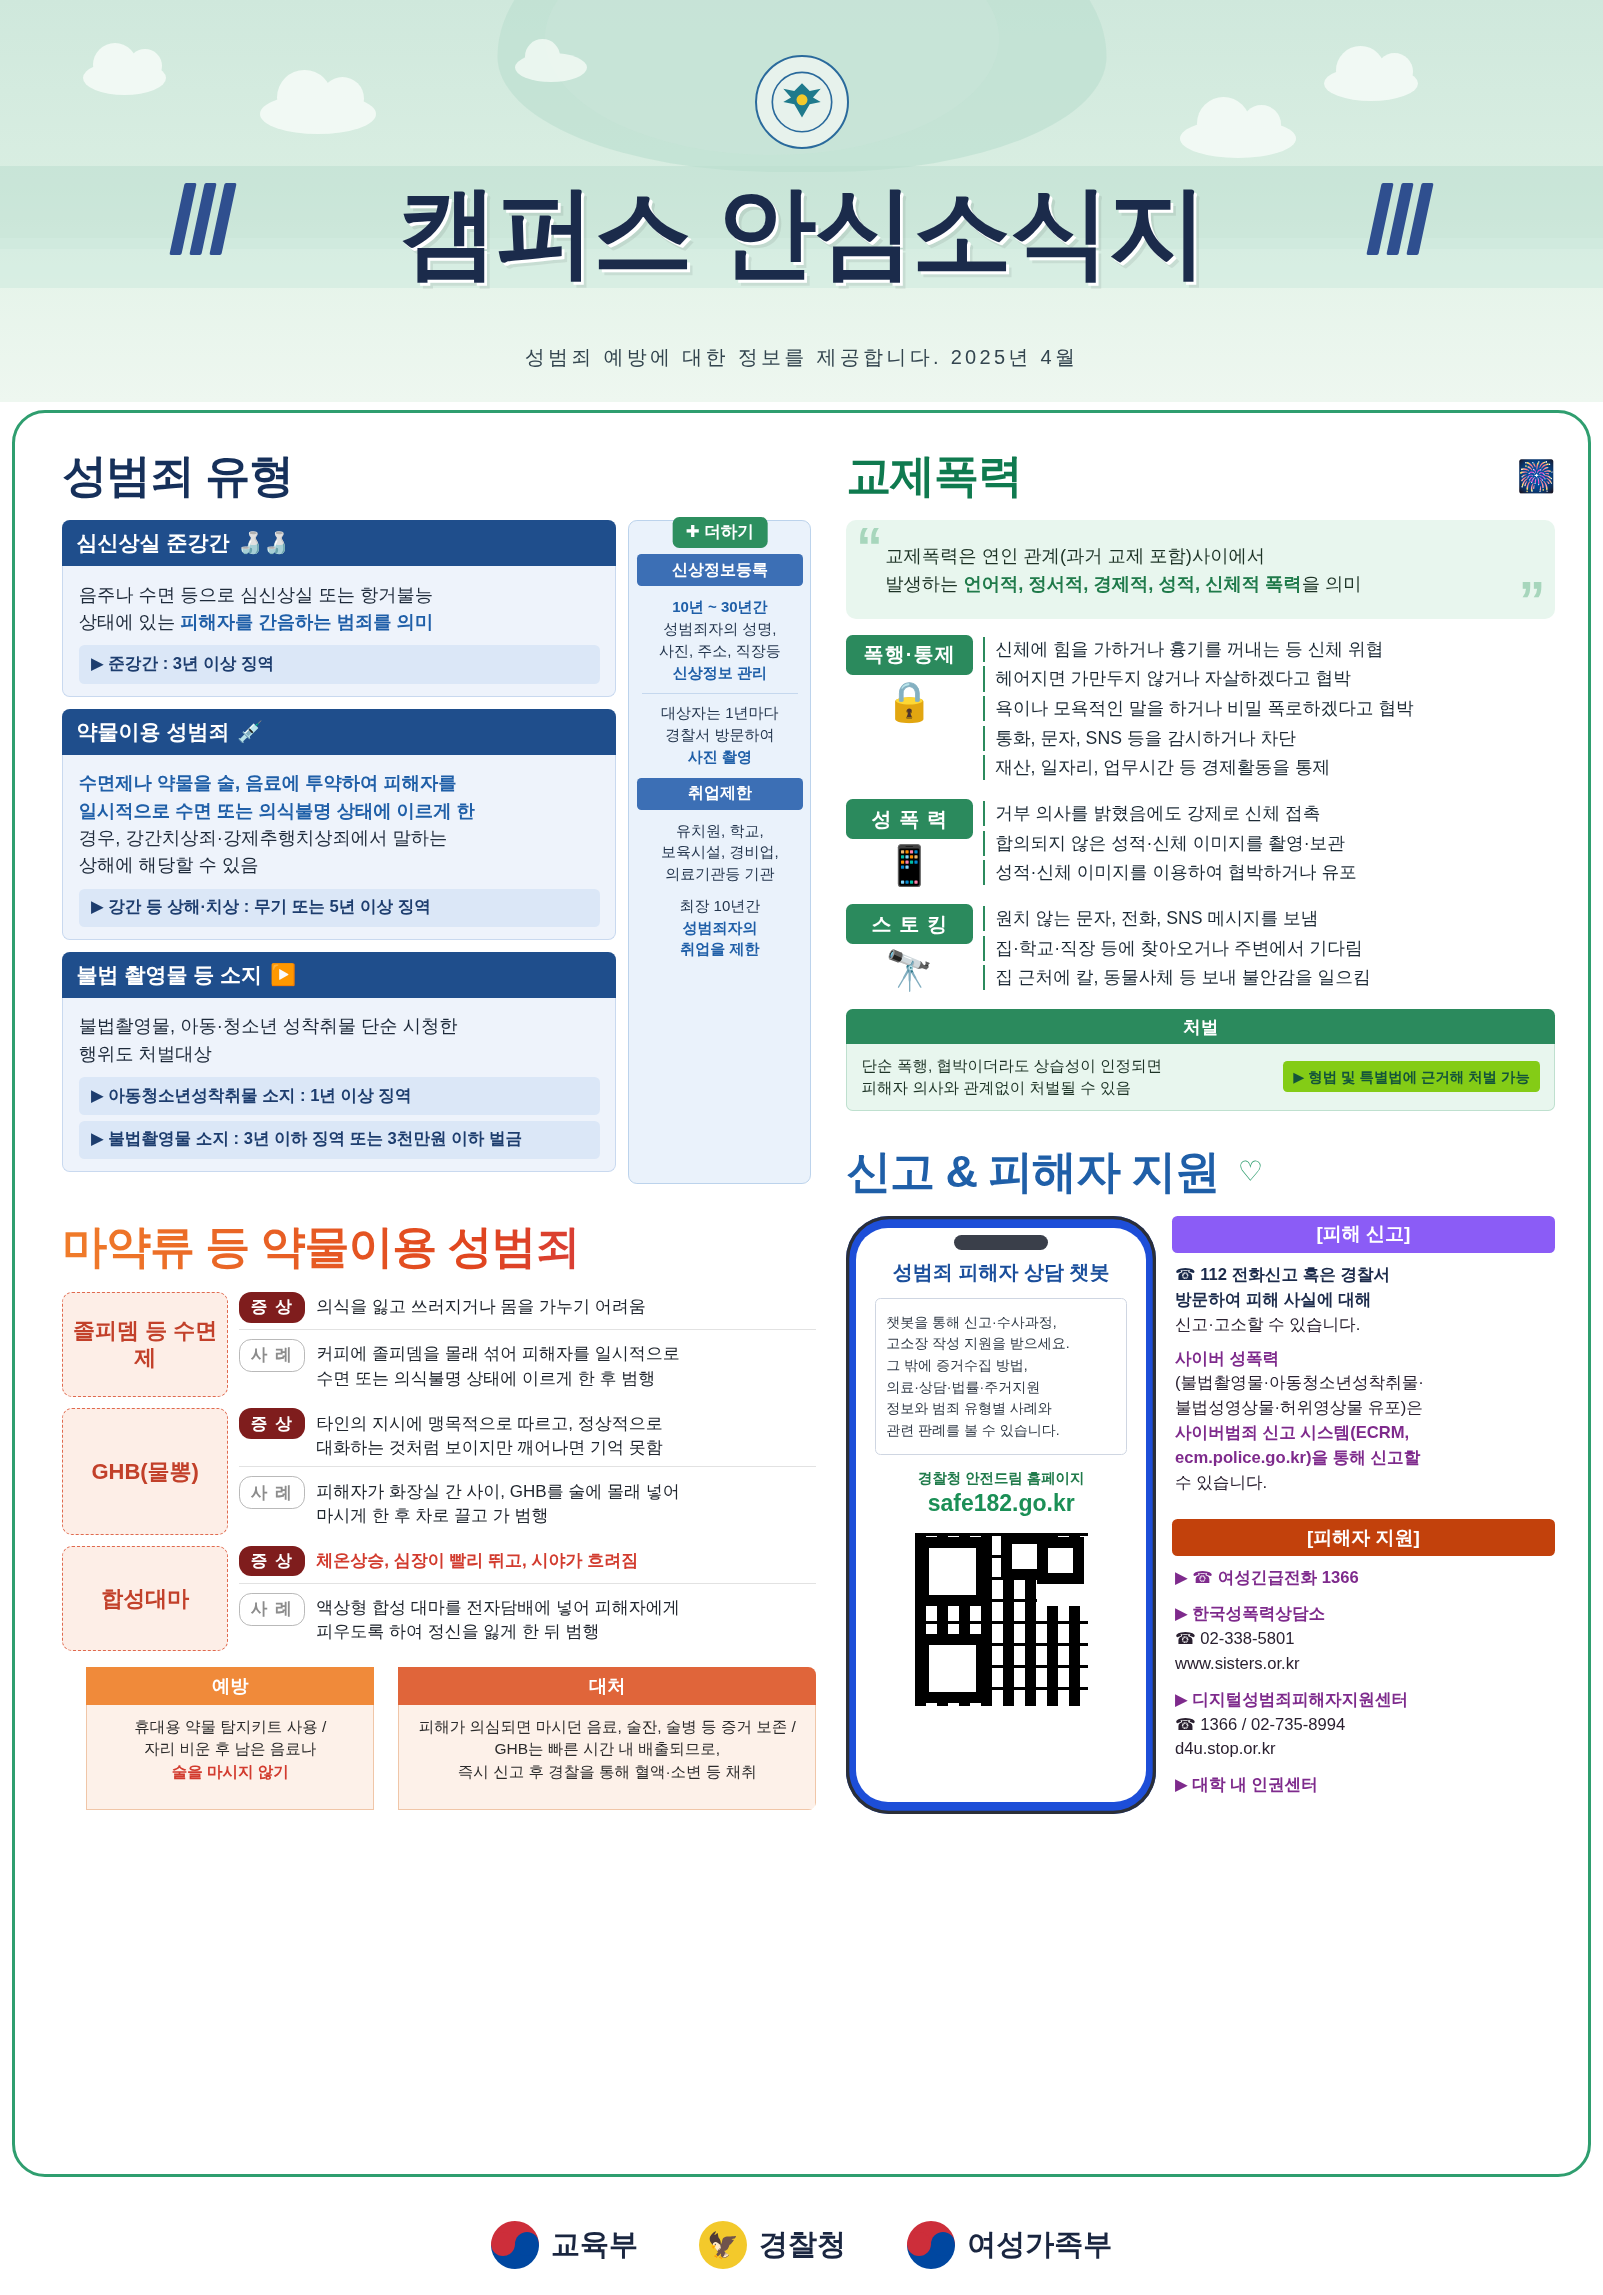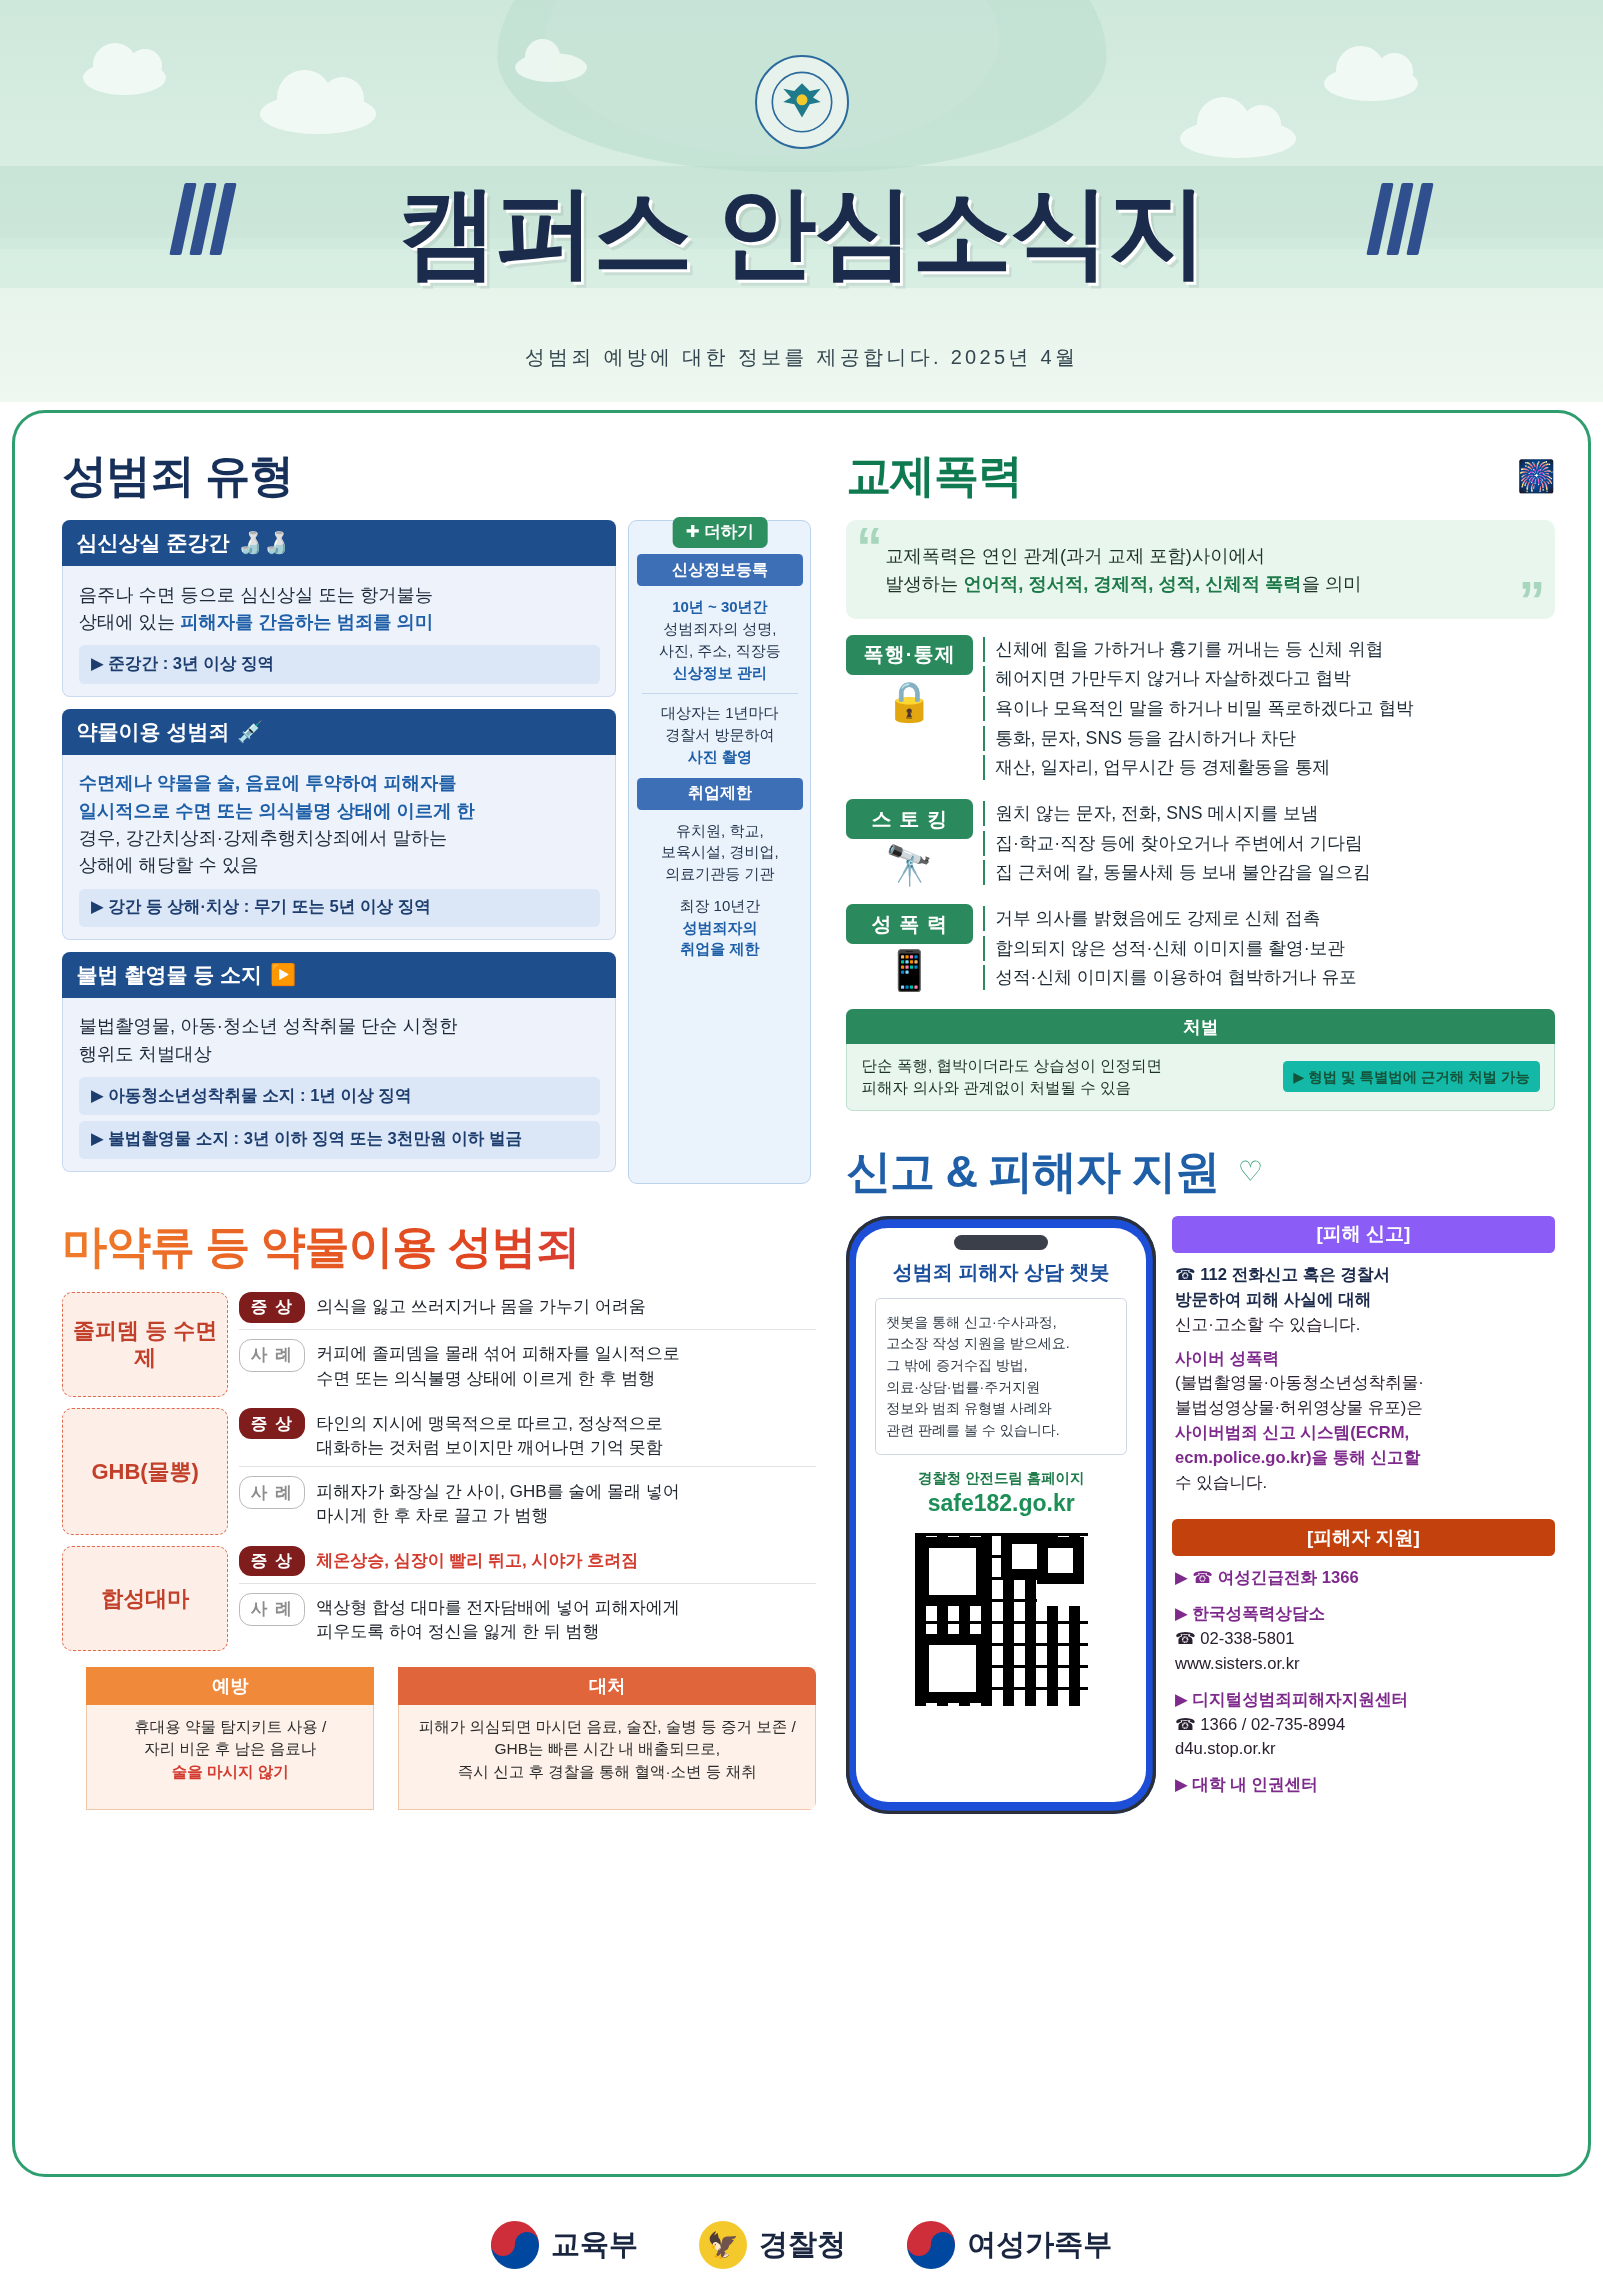--- a/index.html
+++ b/index.html
@@ -320,21 +320,21 @@
     padding: 11px 14.4px;
     display: flex;
     align-items: center;
     justify-content: space-between;
     gap: 11px;
     font-size: 15.5px;
     line-height: 1.4;
     color: #1d3326;
   }
   .punish-tag {
-    background: #14b8a6;
+    background: #84cc16;
     border-radius: 4.4px;
     padding: 5.5px 10px;
     font-size: 14.4px;
     color: #13543a;
     font-weight: 700;
     white-space: nowrap;
   }
 
   
   .drug-row {
@@ -778,39 +778,39 @@
         <div>신체에 힘을 가하거나 흉기를 꺼내는 등 신체 위협</div>
         <div>헤어지면 가만두지 않거나 자살하겠다고 협박</div>
         <div>욕이나 모욕적인 말을 하거나 비밀 폭로하겠다고 협박</div>
         <div>통화, 문자, SNS 등을 감시하거나 차단</div>
         <div>재산, 일자리, 업무시간 등 경제활동을 통제</div>
       </div>
     </div>
 
     <div class="dv-block">
       <div class="dv-left">
+        <div class="dv-badge alt">성 폭 력</div>
+        <div class="dv-icon">📱</div>
+      </div>
+      <div class="dv-list">
+        <div>거부 의사를 밝혔음에도 강제로 신체 접촉</div>
+        <div>합의되지 않은 성적·신체 이미지를 촬영·보관</div>
+        <div>성적·신체 이미지를 이용하여 협박하거나 유포</div>
+      </div>
+    </div>
+
+    <div class="dv-block">
+      <div class="dv-left">
         <div class="dv-badge alt">스 토 킹</div>
         <div class="dv-icon">🔭</div>
       </div>
       <div class="dv-list">
         <div>원치 않는 문자, 전화, SNS 메시지를 보냄</div>
         <div>집·학교·직장 등에 찾아오거나 주변에서 기다림</div>
         <div>집 근처에 칼, 동물사체 등 보내 불안감을 일으킴</div>
-      </div>
-    </div>
-
-    <div class="dv-block">
-      <div class="dv-left">
-        <div class="dv-badge alt">성 폭 력</div>
-        <div class="dv-icon">📱</div>
-      </div>
-      <div class="dv-list">
-        <div>거부 의사를 밝혔음에도 강제로 신체 접촉</div>
-        <div>합의되지 않은 성적·신체 이미지를 촬영·보관</div>
-        <div>성적·신체 이미지를 이용하여 협박하거나 유포</div>
       </div>
     </div>
 
     <div>
       <div class="punish">처벌</div>
       <div class="punish-body">
         <div>
           <div>단순 폭행, 협박이더라도 상습성이 인정되면</div>
           <div>피해자 의사와 관계없이 처벌될 수 있음</div>
         </div>

